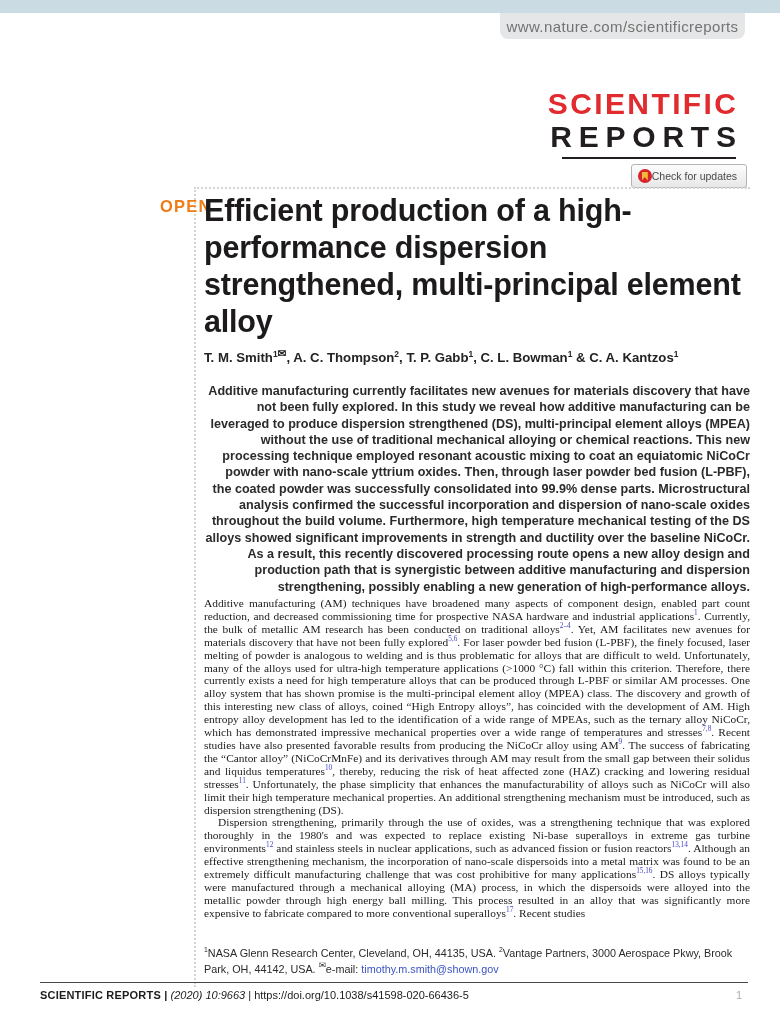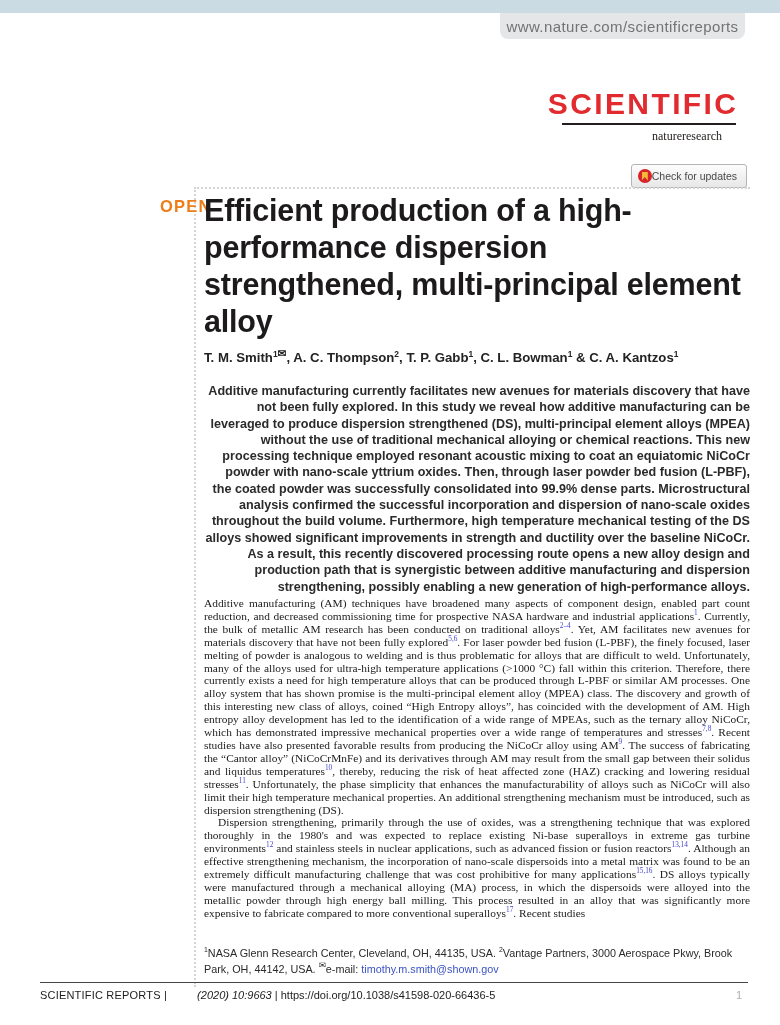--- a/index.html
+++ b/index.html
@@ -52,37 +52,38 @@
   sup{line-height:0;}
   .seg-sup,.seg-env,.seg-ref{font-size:.64em;vertical-align:super;}
   .seg-ref{color:#4444c8;cursor:pointer;}
   .seg-env{font-size:.8em;}
   .seg-link{color:#3a53c4;cursor:pointer;}
 
   .affil{position:absolute;left:204px;top:946px;width:546px;font-size:10.8px;line-height:15.5px;color:#2a2a2a;}
 
   .footer-rule{position:absolute;left:40px;top:982px;width:708px;border-top:1.5px solid #454545;}
   .footer{position:absolute;left:40px;top:989px;width:660px;font-size:11px;color:#1c1c1c;}
-  .footer .j{font-weight:400;letter-spacing:.2px;}
-  .footer .c{font-style:italic;padding-left:27px;}
+  .footer .j{font-weight:700;letter-spacing:.2px;}
+  .footer .c{font-style:italic;}
   .page-num{position:absolute;right:38px;top:989px;font-size:11px;color:#aeaeae;}
 </style>
 </head>
 <body>
 
 <div class="page">
 
   <div class="top-band"></div>
 
   <div class="url-box">
     <span>www.nature.com/scientificreports</span>
   </div>
 
   <div class="logo">
     <div class="sci">SCIENTIFIC</div>
+    <div class="rep">REPORTS</div>
     <div class="rule"></div>
     <div class="nr">natureresearch</div>
   </div>
 
   <div class="badge">
     <span class="cm">
         <i></i>
       </span>
     <span>Check for updates</span>
   </div>

